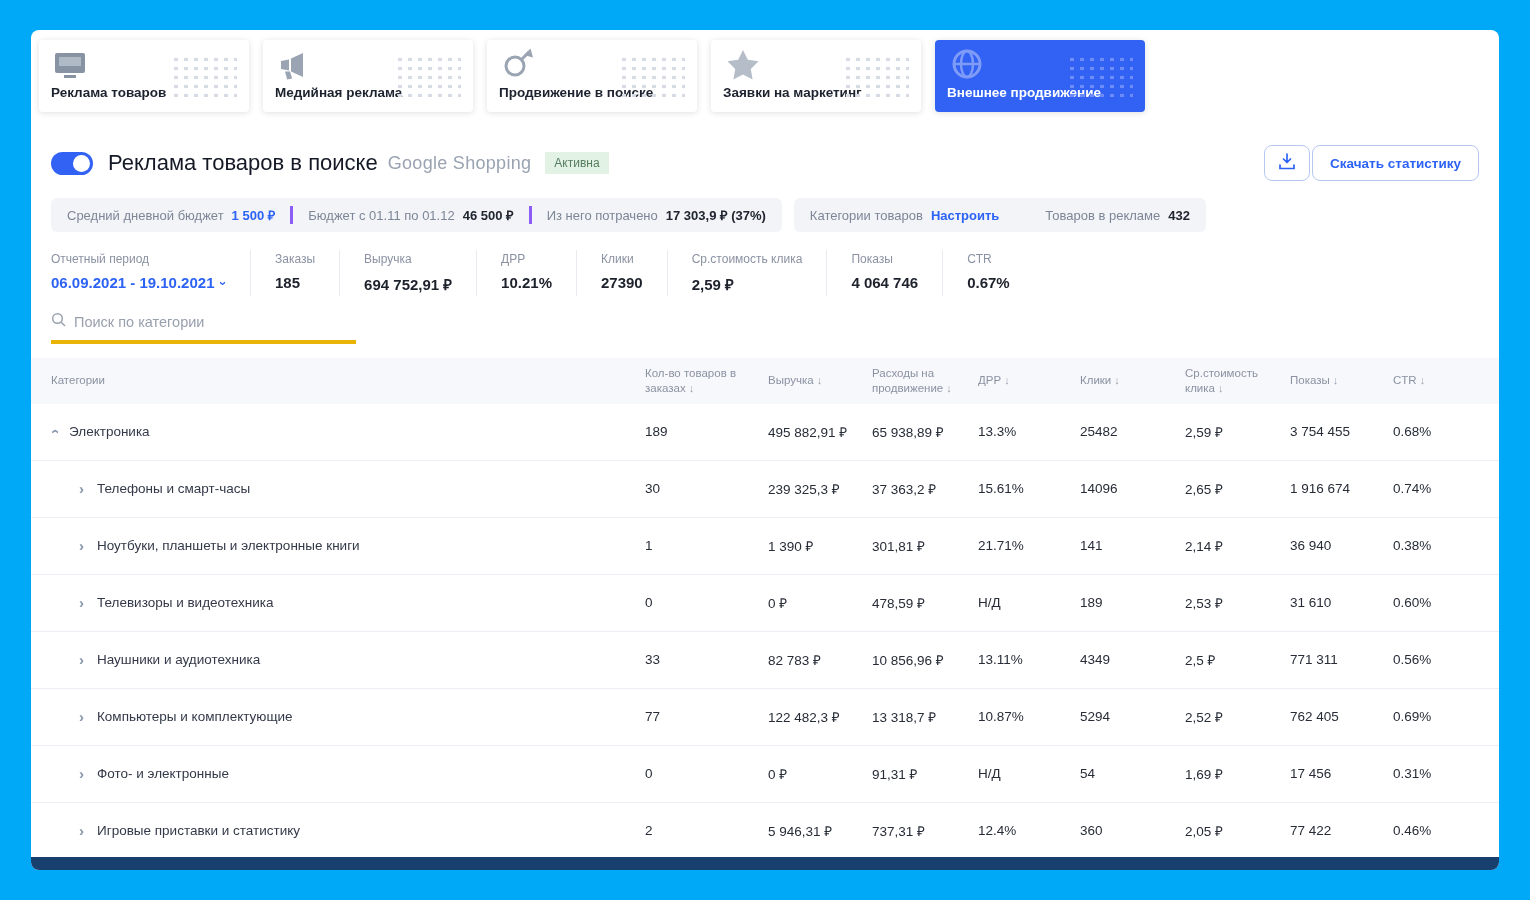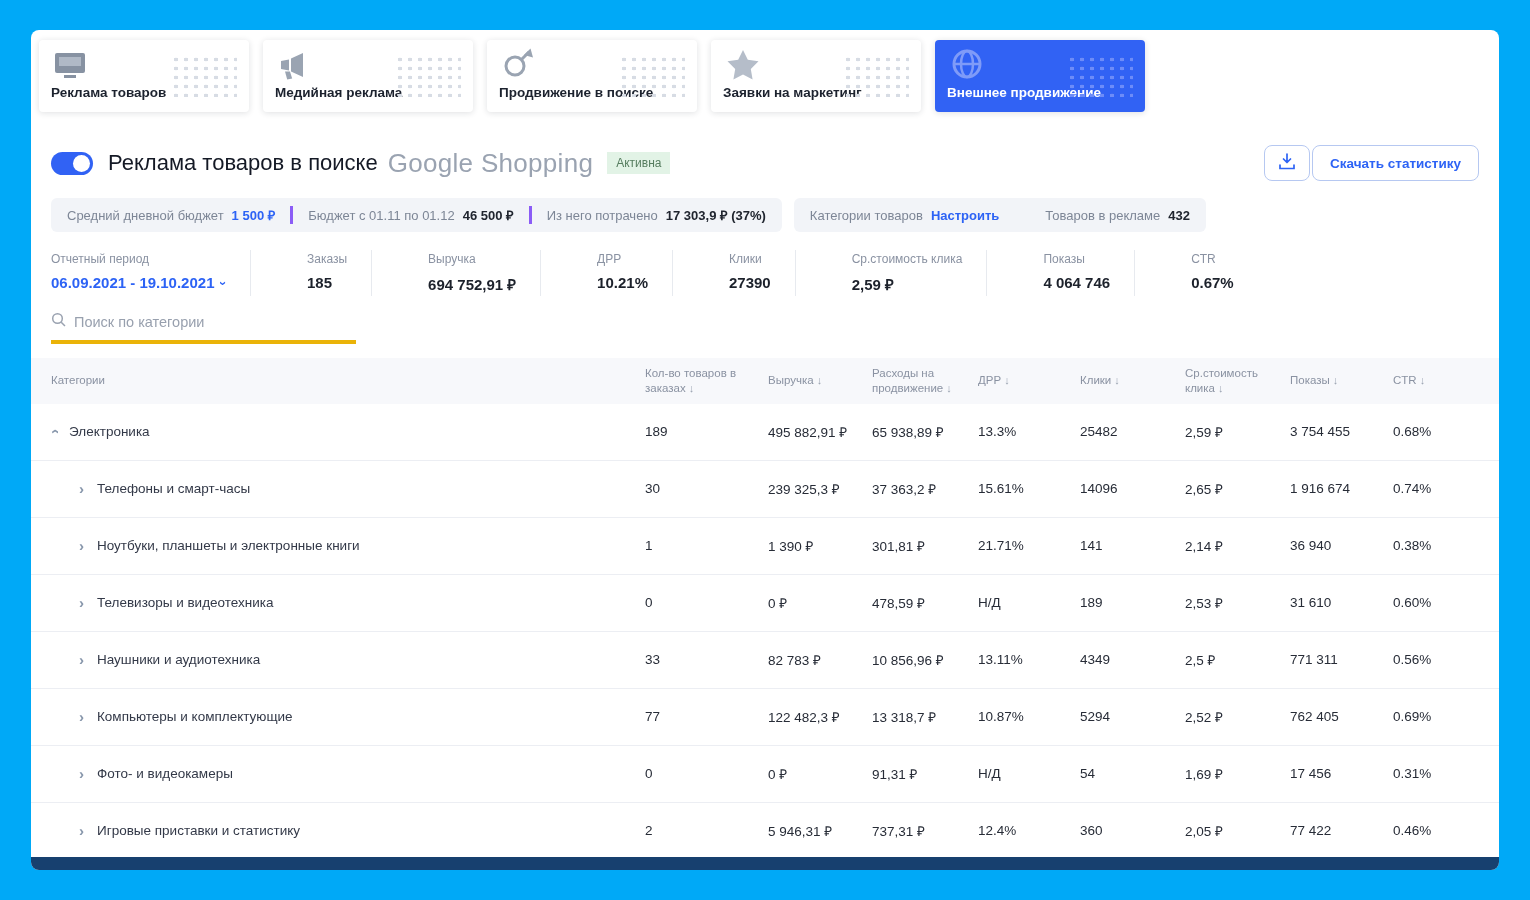--- a/index.html
+++ b/index.html
@@ -42,21 +42,21 @@
     position: absolute; left: 12px; bottom: 12px;
     font-size: 13.5px; font-weight: bold; color: #1c222e; white-space: nowrap;
   }
   .tab.active .tab-label { color: #ffffff; }
 
   
   .header { display: flex; align-items: center; padding: 0 20px; margin-top: 22px; height: 38px; }
   .toggle { width: 42px; height: 23px; border-radius: 12px; background: #3162f4; position: relative; cursor: pointer; flex: none; }
   .toggle-knob { position: absolute; right: 3px; top: 3px; width: 17px; height: 17px; border-radius: 50%; background: #fff; }
   .title { font-size: 22px; font-weight: normal; color: #141925; margin-left: 15px; white-space: nowrap; }
-  .subtitle { font-size: 26px; color: #9aa3b1; margin-left: 10px; white-space: nowrap; letter-spacing: .3px; }
+  .subtitle { font-size: 18px; color: #9aa3b1; margin-left: 10px; white-space: nowrap; letter-spacing: .3px; }
   .badge { margin-left: 14px; background: #e2f3e6; color: #567d5f; font-size: 12px; padding: 4px 9px; border-radius: 0; white-space: nowrap; }
   .header-actions { margin-left: auto; display: flex; gap: 2px; }
   .icon-btn {
     width: 46px; height: 36px; border: 1px solid #b6c8f1; border-radius: 8px;
     background: #fff; display: flex; align-items: center; justify-content: center; cursor: pointer;
   }
   .btn {
     height: 36px; padding: 0 17px; border: 1px solid #b6c8f1; border-radius: 8px;
     background: #fff; color: #2d63f5; font-size: 13.5px; font-weight: bold;
     display: flex; align-items: center; cursor: pointer; white-space: nowrap;
@@ -67,21 +67,21 @@
   .budget-group { display: flex; align-items: center; background: #f2f4f8; border-radius: 6px; height: 34px; padding: 0 16px; }
   .budget-item { display: flex; align-items: center; gap: 8px; padding: 0 15px; border-right: 3px solid #8b5cf6; font-size: 13px; white-space: nowrap; }
   .budget-item:first-child { padding-left: 0; }
   .budget-item:last-child { border-right: none; padding-right: 0; }
   .budget-item.no-divider { border-right: none; margin-right: 16px; }
   .b-label { color: #7d8696; }
   .b-value { font-weight: bold; color: #20252f; }
   .b-value.link { color: #2d63f5; cursor: pointer; }
 
   
-  .stats-row { display: flex; padding: 0 20px; margin-top: 18px; gap: 32px; }
+  .stats-row { display: flex; padding: 0 20px; margin-top: 18px; }
   .stat { padding: 2px 24px; border-right: 1px solid #e7eaef; }
   .stat:first-child { padding-left: 0; min-width: 200px; cursor: pointer; }
   .stat:last-child { border-right: none; }
   .stat-label { font-size: 12px; color: #8a92a2; display: flex; align-items: center; gap: 5px; white-space: nowrap; }
   .stat-value { margin-top: 8px; font-size: 15px; font-weight: bold; color: #1c212b; white-space: nowrap; }
   .stat-value.link { color: #2d63f5; }
   .help { display: inline-flex; width: 13px; height: 13px; border-radius: 50%; background: #c3cad4; color: #fff; font-size: 9px; align-items: center; justify-content: center; font-weight: bold; }
   .chev { display: inline-block; color: #8796ab; font-size: 15px; font-weight: bold; line-height: 1; }
   .chev.down { transform: rotate(90deg); color: #2d63f5; margin-left: 7px; font-size: 13px; }
   .chev.up { transform: rotate(-90deg); }
@@ -350,21 +350,21 @@
     <div class="td">13 318,7 ₽</div>
     <div class="td">10.87%</div>
     <div class="td">5294</div>
     <div class="td">2,52 ₽</div>
     <div class="td">762 405</div>
     <div class="td">0.69%</div>
   </div>
         <div class="tr child">
     <div class="td cat">
       <span class="chev row-chev">›</span>
-      <span>Фото- и видеокамеры</span>
+      <span>Фото- и электронные</span>
     </div>
     <div class="td">0</div>
     <div class="td">0 ₽</div>
     <div class="td">91,31 ₽</div>
     <div class="td">Н/Д</div>
     <div class="td">54</div>
     <div class="td">1,69 ₽</div>
     <div class="td">17 456</div>
     <div class="td">0.31%</div>
   </div>

